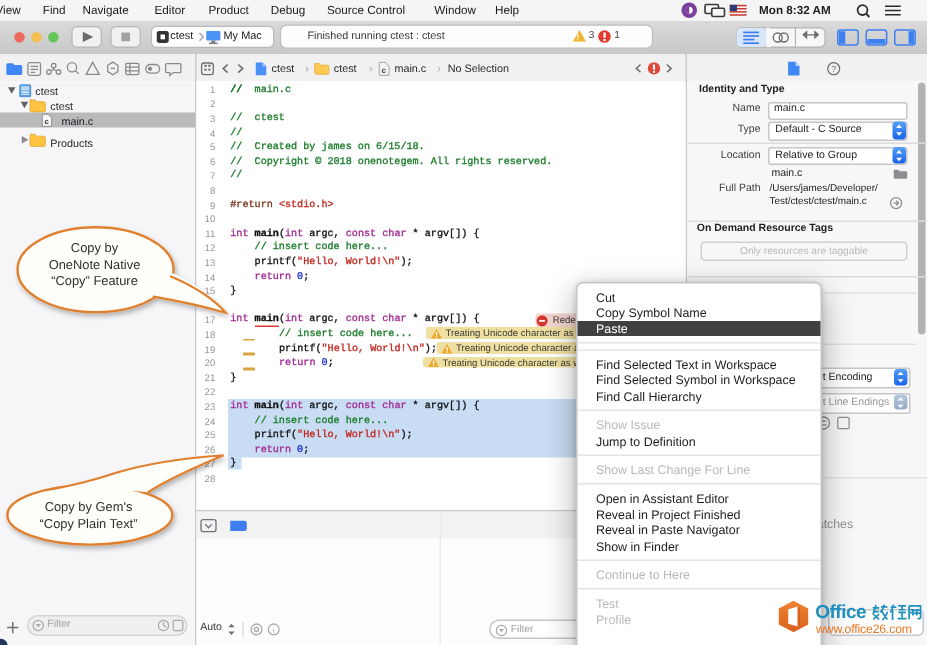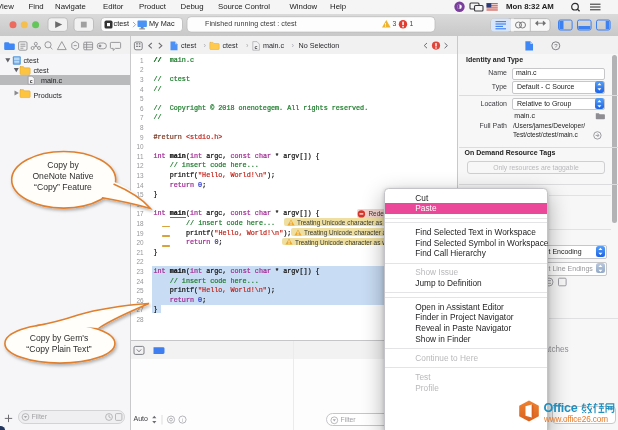--- a/index.html
+++ b/index.html
@@ -4,21 +4,21 @@
 html,body{margin:0;padding:0}
 #root{position:relative;width:618px;height:430px;overflow:hidden;background:#fff;font-family:"Liberation Sans",sans-serif;}
 .a{position:absolute}
 .cl{position:absolute;left:153.5px;font-family:"Liberation Mono",monospace;font-size:6.75px;line-height:9.6px;height:9.6px;white-space:pre;color:#111;-webkit-text-stroke:0.22px currentColor;}
 .ln{position:absolute;left:128px;width:15.5px;text-align:right;font-size:6.4px;line-height:9.6px;color:#96969a;}
 .k{color:#a22a94;font-weight:normal}
 .c{color:#1d7d2c}
 .s{color:#c4281f}
 .n{color:#2732cf}
 .pp{color:#7e3a24}
-.mi{height:10.6px;line-height:10.6px;padding-left:30px;font-size:8.3px;color:#1d1d1f;white-space:nowrap}
+.mi{height:10.6px;line-height:10.6px;padding-left:12px;font-size:8.3px;color:#1d1d1f;white-space:nowrap}
 .mi.d{color:#b9b9bc}
 .msep{height:0.8px;background:#e4e4e6;margin:3.9px 0 3.9px 0}
 .lbl{position:absolute;font-size:7px;color:#3c3c40;text-align:right;width:48px}
 .fld{position:absolute;background:#fff;border:0.8px solid #c7c7ca;border-radius:2px}
 </style></head><body>
 <div id="root">
 
 <div class="a" style="left:0;top:0;width:618px;height:13.6px;background:#f5f5f6;border-bottom:0.8px solid #c9c9ce"></div>
 <div class="a" style="top:2.4px;left:0;width:618px;height:10px;font-size:7.8px;color:#1a1a1a">
 <span class="a" style="left:-3px">View</span>
@@ -250,20 +250,21 @@
     </svg>
 <div class="a" style="left:295.0px;top:238.6px;font-size:6.4px;color:#3a3a34;white-space:nowrap">Treating Unicode character as whitespace</div>
 <div class="a" style="left:161.5px;top:225.8px;width:8px;height:1.5px;background:#d7a33c;border-radius:0.7px"></div>
 <div class="a" style="left:161.5px;top:235.4px;width:8px;height:1.5px;background:#d7a33c;border-radius:0.7px"></div>
 <div class="a" style="left:161.5px;top:245.0px;width:8px;height:1.5px;background:#d7a33c;border-radius:0.7px"></div>
 <div class="a" style="left:169.7px;top:216.6px;width:16.2px;height:1px;background:#e03a30"></div>
 <div class="cl" style="top:55.7px"><span class="c">//</span></div>
 <div class="cl" style="top:56px"><span class="c">//  main.c</span></div>
 <div class="cl" style="top:74.9px"><span class="c">//  ctest</span></div>
 <div class="cl" style="top:84.5px"><span class="c">//</span></div>
+<div class="cl" style="top:94.1px"><span class="c">//  Created by james on 6/15/18.</span></div>
 <div class="cl" style="top:103.7px"><span class="c">//  Copyright © 2018 onenotegem. All rights reserved.</span></div>
 <div class="cl" style="top:113.3px"><span class="c">//</span></div>
 <div class="cl" style="top:132.5px"><span class="pp">#return</span> <span class="s">&lt;stdio.h&gt;</span></div>
 <div class="cl" style="top:151.7px"><span class="k">int</span> <b>main</b>(<span class="k">int</span> argc, <span class="k">const</span> <span class="k">char</span> * argv[]) {</div>
 <div class="cl" style="top:161.3px">    <span class="c">// insert code here...</span></div>
 <div class="cl" style="top:170.9px">    printf(<span class="s">"Hello, World!\n"</span>);</div>
 <div class="cl" style="top:180.5px">    <span class="k">return</span> <span class="n">0</span>;</div>
 <div class="cl" style="top:190.1px">}</div>
 <div class="cl" style="top:209.3px"><span class="k">int</span> <b>main</b>(<span class="k">int</span> argc, <span class="k">const</span> <span class="k">char</span> * argv[]) {</div>
 <div class="cl" style="top:247.7px">}</div>
@@ -356,33 +357,35 @@
       <circle cx="5" cy="5" r="4" fill="none" stroke="#8e8e92" stroke-width="0.85"></circle>
       <path d="M3 3.7 h4 M3 6.3 h4" stroke="#8e8e92" stroke-width="0.85"></path>
       <rect x="14.5" y="1.2" width="7.6" height="7.6" rx="1" fill="none" stroke="#8e8e92" stroke-width="0.85"></rect>
     </svg>
 <div class="a" style="left:548.5px;top:317.9px;width:69.5px;height:0.8px;background:#e0e0e2"></div>
 <div class="a" style="left:525px;top:345.2px;font-size:8.2px;color:#909094">No Matches</div>
 <div class="a" style="left:551.5px;top:405.8px;width:64.5px;height:18.7px;background:#fff;border:0.8px solid #c9c9cc;border-radius:4px;box-sizing:border-box"></div>
 
 <div class="a" style="left:384.3px;top:187.6px;width:163.9px;height:243px;background:#ffffff;border:0.7px solid #c4c4c8;border-radius:4.5px 4.5px 0 0;box-shadow:0 7px 22px rgba(0,0,0,0.33), 0 1px 4px rgba(0,0,0,0.18);box-sizing:border-box;padding-top:4px">
 <div class="mi">Cut</div>
-<div class="mi" style="background:#ec4899;color:#fff">Paste</div>
+<div class="mi">Copy Symbol Name</div>
+<div class="mi" style="background:#404040;color:#fff">Paste</div>
 <div class="msep"></div>
 <div class="msep"></div>
 <div class="mi">Find Selected Text in Workspace</div>
 <div class="mi">Find Selected Symbol in Workspace</div>
 <div class="mi">Find Call Hierarchy</div>
 <div class="msep"></div>
 <div class="mi d">Show Issue</div>
 <div class="mi">Jump to Definition</div>
 <div class="msep"></div>
+<div class="mi d">Show Last Change For Line</div>
 <div class="msep"></div>
 <div class="mi">Open in Assistant Editor</div>
-<div class="mi">Finder in Project Navigator</div>
+<div class="mi">Reveal in Project Finished</div>
 <div class="mi">Reveal in Paste Navigator</div>
 <div class="mi">Show in Finder</div>
 <div class="msep"></div>
 <div class="mi d">Continue to Here</div>
 <div class="msep"></div>
 <div class="mi d">Test</div>
 <div class="mi d">Profile</div>
 </div>
 <svg class="a" style="left:0px;top:140px" width="175" height="85" viewBox="0 0 175 85">
 <defs>

